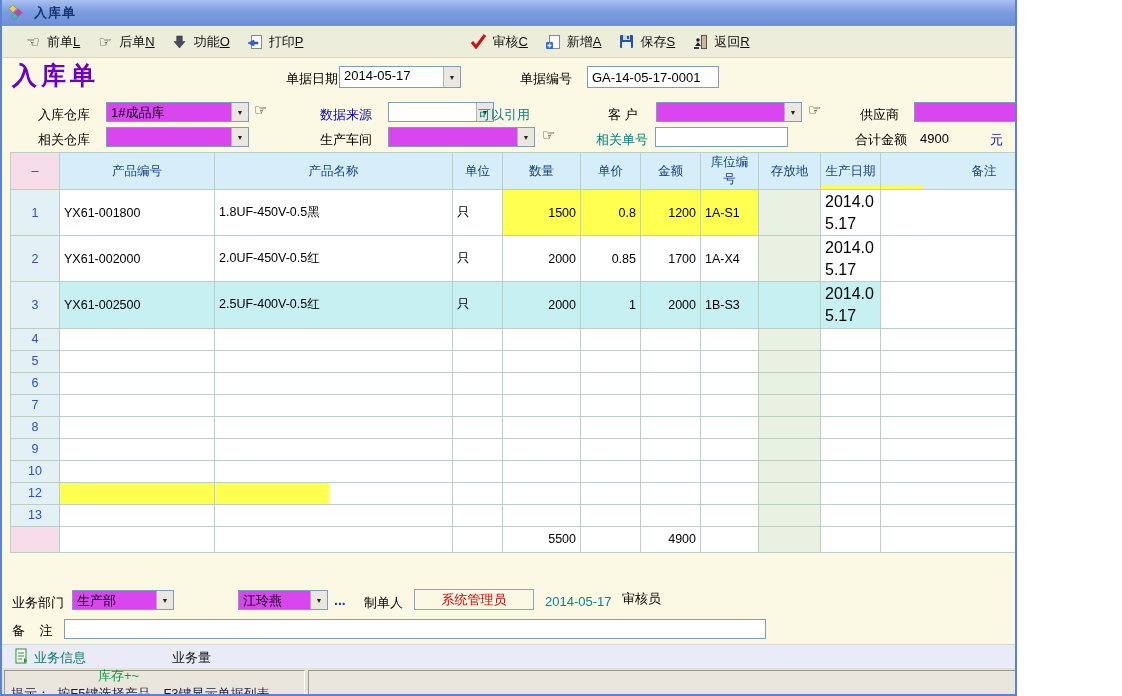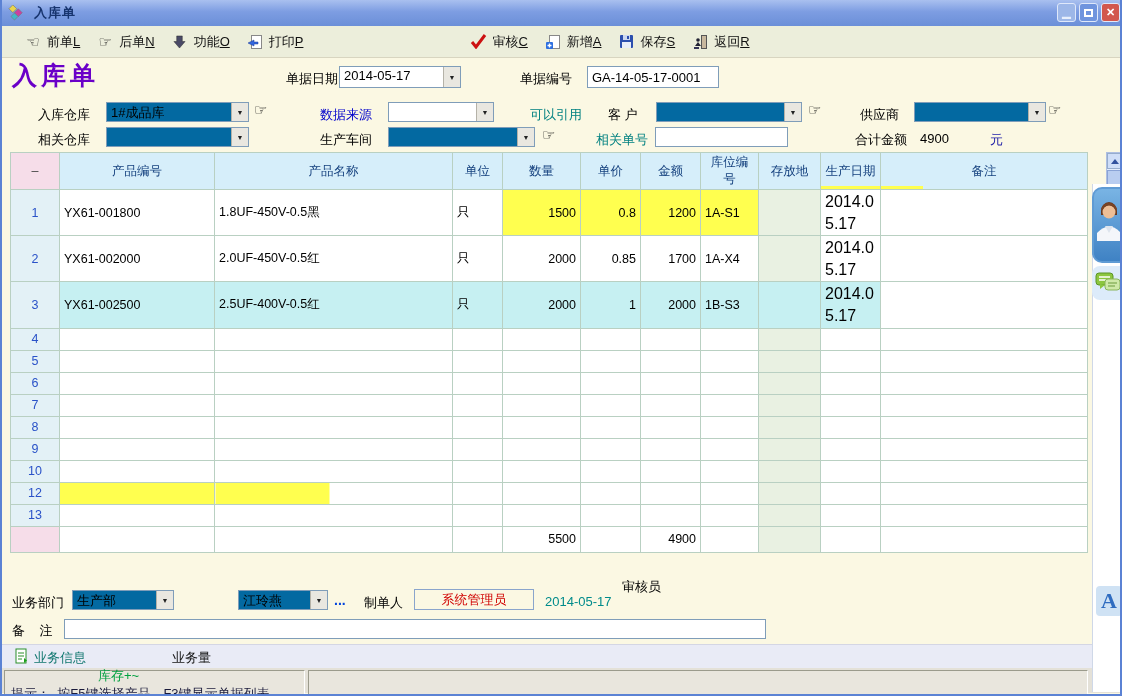--- a/index.html
+++ b/index.html
@@ -1,18 +1,18 @@
 <!DOCTYPE html>
 <html><head>
 <meta charset="utf-8">
 <style>
   * { margin:0; padding:0; box-sizing:border-box; }
   html,body { width:1122px; height:696px; }
   body { font-family:"Liberation Sans",sans-serif; font-size:13px; color:#000; }
-  .window { position:relative; width:1122px; height:696px; background:#fbf8e3;
+  .window { position:relative; width:1017px; height:696px; background:#fbf8e3;
             border:2px solid #5b82d4; border-top:none; overflow:hidden; }
 
   
   .titlebar { position:absolute; left:0; top:0; width:1122px; height:26px;
     background:linear-gradient(180deg,#a9c0ef 0%,#7d9de2 45%,#6b8fd8 100%);
     display:flex; align-items:center; padding:0 6px; }
   .titlebar .app-ic { width:22px; height:18px; display:inline-flex; align-items:center; }
   .titlebar .ttl { color:#17346e; font-weight:bold; font-size:13px; margin-left:4px; letter-spacing:1px; }
   .winbtns { position:absolute; right:4px; top:3px; display:flex; gap:3px; }
   .wbtn { width:19px; height:19px; border-radius:3px; border:1px solid #dfe8fa;
@@ -32,21 +32,21 @@
   .tb-ic { display:inline-flex; align-items:center; justify-content:center; width:18px; height:17px; }
   .tb-ic.glyph { font-size:15px; line-height:1; }
   .tb-spacer { width:150px; }
 
   
   .abs { position:absolute; }
   .form-title { left:10px; top:59px; font-size:25px; font-weight:bold; color:#6a00c8; letter-spacing:4px; }
   .lbl { font-size:13px; color:#000; white-space:pre; }
   .lbl.blue { color:#0000cc; }
   .lbl.teal { color:#008080; }
-  .combo { display:flex; border:1px solid #7f9db9; background:#0369a1; height:20px; }
+  .combo { display:flex; border:1px solid #7f9db9; background:#d946ef; height:20px; }
   .combo.white { background:#fff; }
   .combo .cv { flex:1; padding:1px 4px; font-size:13px; overflow:hidden; white-space:nowrap; }
   .combo .cb { width:17px; background:#e9e7e0; border-left:1px solid #b5b2a8;
                display:flex; align-items:center; justify-content:center; }
   .combo .cb::after { content:"▼"; font-size:7px; color:#222; }
   .tin { border:1px solid #7f9db9; background:#fff; height:20px; font-size:13px;
          padding:1px 4px; font-family:"Liberation Sans",sans-serif; }
   .hand { font-size:15px; line-height:1; cursor:default; }
   .hand::after { content:"☞"; }
 
@@ -217,21 +217,21 @@
     <span class="cv">1#成品库</span>
     <span class="cb"></span>
   </div>
   <span class="abs hand" style="left:252px;top:102px"></span>
 
   <span class="abs lbl blue" style="left:318px;top:106px">数据来源</span>
   <div class="abs combo white" style="left:386px;top:102px;width:106px">
     <span class="cv"></span>
     <span class="cb"></span>
   </div>
-  <span class="abs lbl teal" style="left:528px;top:106px">可以引用</span>
+  <span class="abs lbl teal" style="left:476px;top:106px">可以引用</span>
 
   <span class="abs lbl" style="left:606px;top:106px">客 户</span>
   <div class="abs combo" style="left:654px;top:102px;width:146px">
     <span class="cv"></span>
     <span class="cb"></span>
   </div>
   <span class="abs hand" style="left:806px;top:102px"></span>
 
   <span class="abs lbl" style="left:858px;top:106px">供应商</span>
   <div class="abs combo" style="left:912px;top:102px;width:132px">
@@ -498,21 +498,21 @@
   </div>
   <span class="abs lbl" style="left:186px;top:620px">业务员</span>
   <div class="abs combo" style="left:236px;top:590px;width:90px">
     <span class="cv">江玲燕</span>
     <span class="cb"></span>
   </div>
   <span class="abs dots" style="left:332px;top:592px">...</span>
   <span class="abs lbl" style="left:362px;top:594px">制单人</span>
   <div class="abs creator-box">系统管理员</div>
   <span class="abs lbl teal-val" style="left:543px;top:594px">2014-05-17</span>
-  <span class="abs lbl" style="left:620px;top:578px">审核员</span>
+  <span class="abs lbl" style="left:620px;top:590px">审核员</span>
 
   <span class="abs lbl" style="left:10px;top:622px">备    注</span>
   <input class="abs tin" style="left: 62px; top: 619px; width: 702px;" value="">
 
   <div class="abs links-row"></div>
   <span class="abs" style="left:12px;top:648px;z-index:2">
     <svg width="14" height="16" viewBox="0 0 14 16">
       <rect x="2" y="1" width="10" height="14" fill="#fff" stroke="#2a8f2a"></rect>
       <path d="M4 5h6M4 8h6M4 11h4" stroke="#2a8f2a" fill="none"></path>
       <path d="M10 10l3 2.5-3 2.5z" fill="#18a018"></path>

